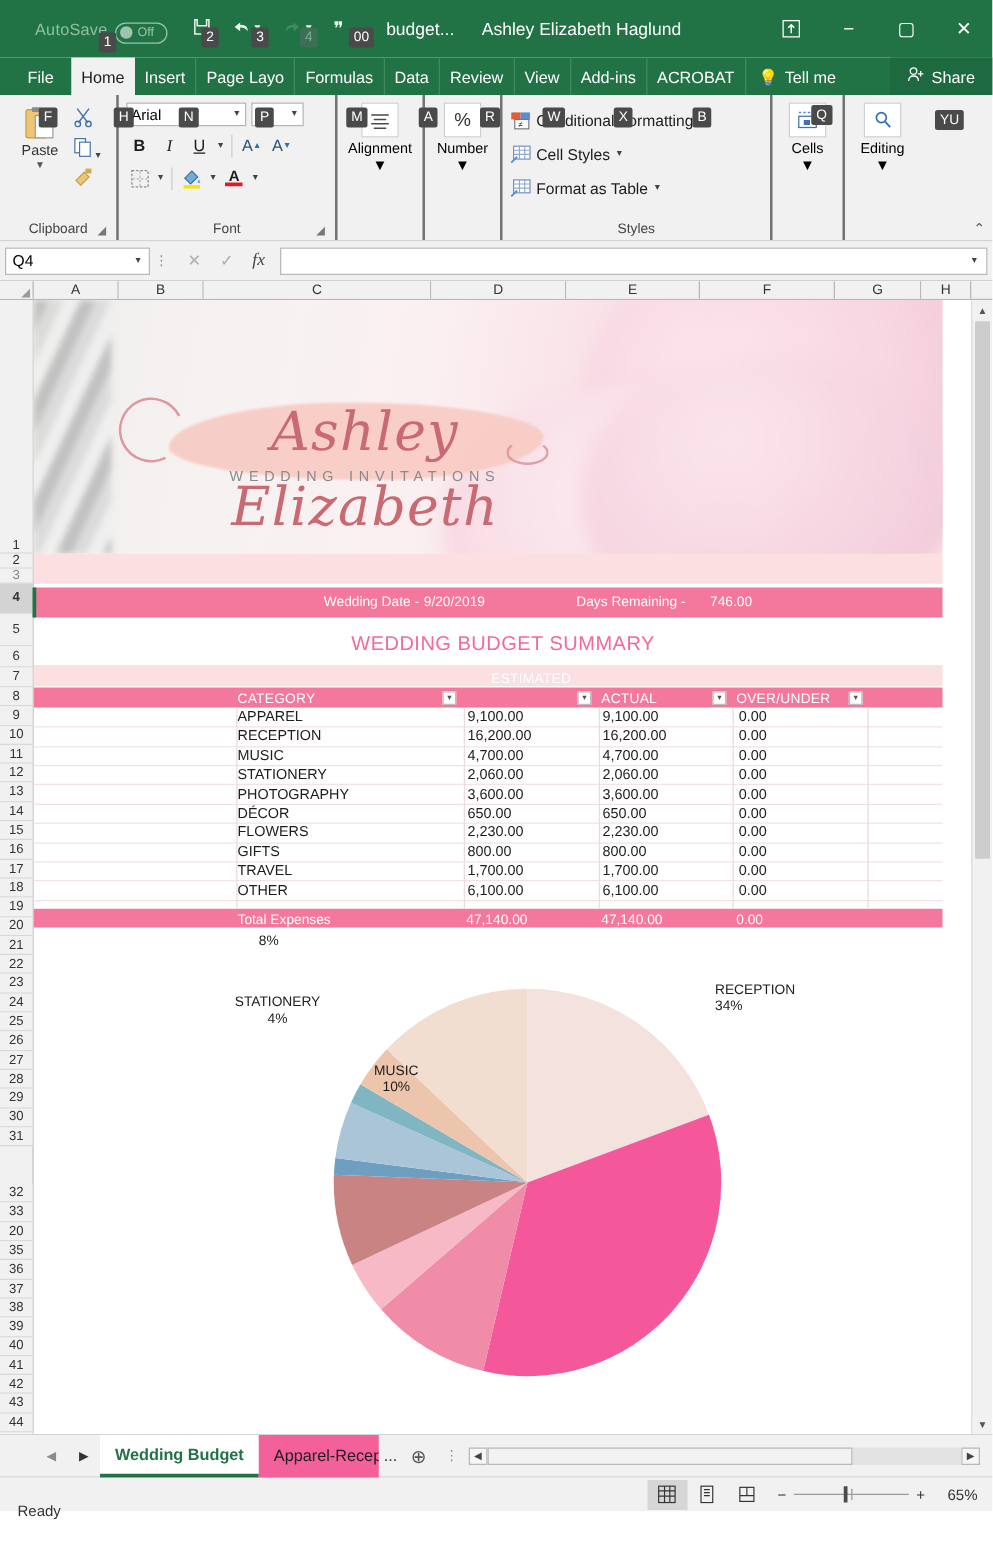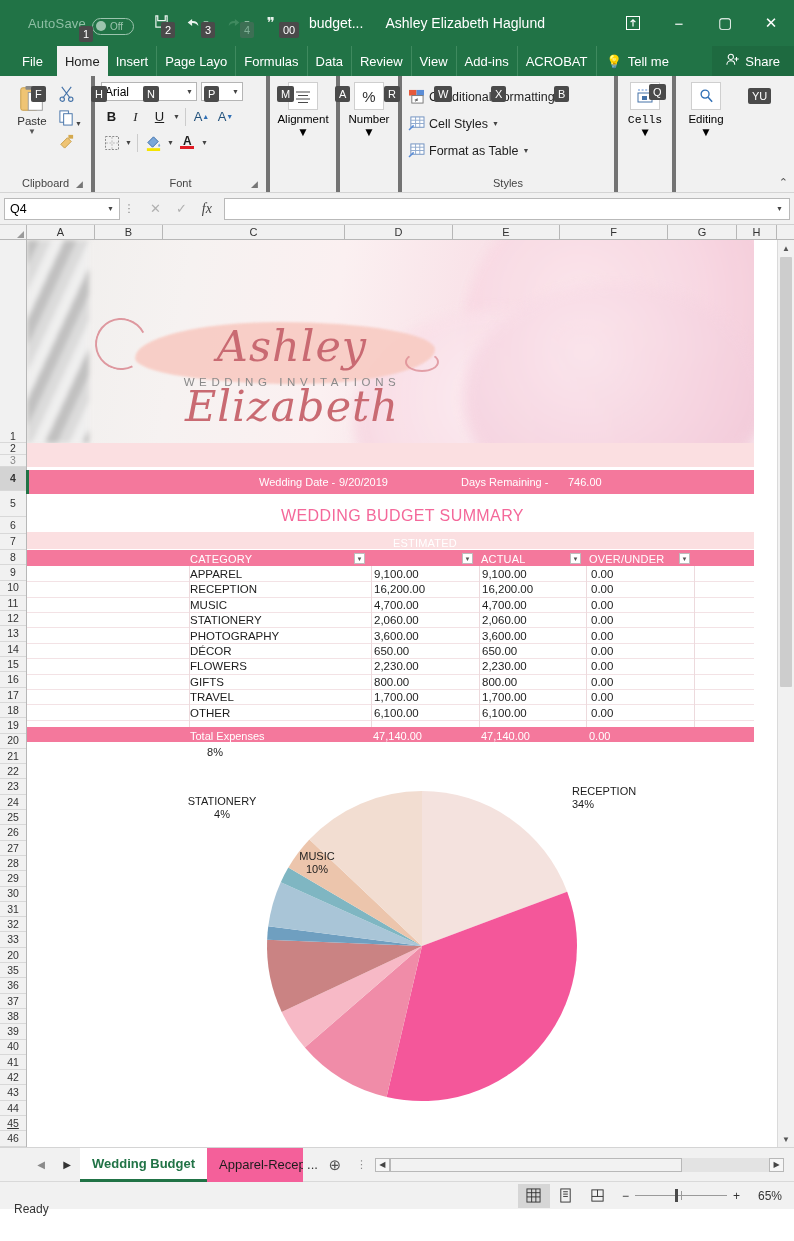--- a/index.html
+++ b/index.html
@@ -57,21 +57,21 @@
   .tellme{ color:#fff; font-size:13px; display:flex; align-items:center; padding:0 10px; gap:5px;}
   .share{ color:#fff; font-size:13px; display:flex; align-items:center; gap:5px;
           margin-left:auto; padding:0 14px; background:#1e6a40;}
 
   
   .ribbon{
     height:117px; background:#f1f1f1; border-bottom:1px solid #d4d4d4;
     display:flex; position:relative;
   }
   .rgroup{ position:relative; padding:4px 6px 0 6px; display:flex; flex-direction:column;
-           border-right:4px solid #737373; }
+           border-right:2px solid #737373; }
   .rgbody{ flex:1; display:flex; }
   .rglabel{ text-align:center; font-size:11px; color:#444; padding-bottom:3px; position:relative;}
   .rglabel .dlg{ position:absolute; right:2px; bottom:3px; font-size:9px; color:#777;}
 
   .bigbtn{ width:52px; display:flex; flex-direction:column; align-items:center;
            justify-content:flex-start; padding-top:4px; }
   .bigbtn .lab{ font-size:11.5px; color:#333; margin-top:1px;}
   .bigbtn .car{ font-size:8px; color:#555; }
 
   .fontname{ width:96px; height:19px; border:1px solid #b5b5b5; background:#fff;
@@ -462,21 +462,21 @@
         <span>Format as Table</span>
         <span class="car8">▼</span>
       </div>
     </div>
     <div class="rglabel">
       <span>Styles</span>
     </div>
   </div>
 
   <div class="rgroup" style="width:58px">
-    <div class="rgbody" style="justify-content:flex-start;font-family:Liberation Mono, monospace;">
+    <div class="rgbody" style="justify-content:flex-start;">
       <div class="cellbtn">
         <div class="cbox">
           <svg width="18" height="16" viewBox="0 0 18 16">
               <path d="M2 2h14" stroke="#5b8dd6" stroke-width="1.1" stroke-dasharray="2 1.6"></path>
               <rect x="2" y="5" width="14" height="9" fill="#fff" stroke="#4472a8"></rect>
               <rect x="6" y="8" width="5" height="4" fill="#4472a8"></rect>
             </svg>
         </div>
         <span class="lab" style="font-size:11.5px;margin-top:3px">Cells</span>
         <span class="car">▼</span>
@@ -637,21 +637,21 @@
         </div>
         <div class="rh" style="height: 15.3px;">
           <span>29</span>
         </div>
         <div class="rh" style="height: 15.3px;">
           <span>30</span>
         </div>
         <div class="rh" style="height: 15.3px;">
           <span>31</span>
         </div>
-        <div class="rh" style="height: 15.3px;">
+        <div class="rh" style="height: 15.3px; margin-top: 30px;">
           <span>32</span>
         </div>
         <div class="rh" style="height: 15.3px;">
           <span>33</span>
         </div>
         <div class="rh" style="height: 15.3px;">
           <span>20</span>
         </div>
         <div class="rh" style="height: 15.3px;">
           <span>35</span>

